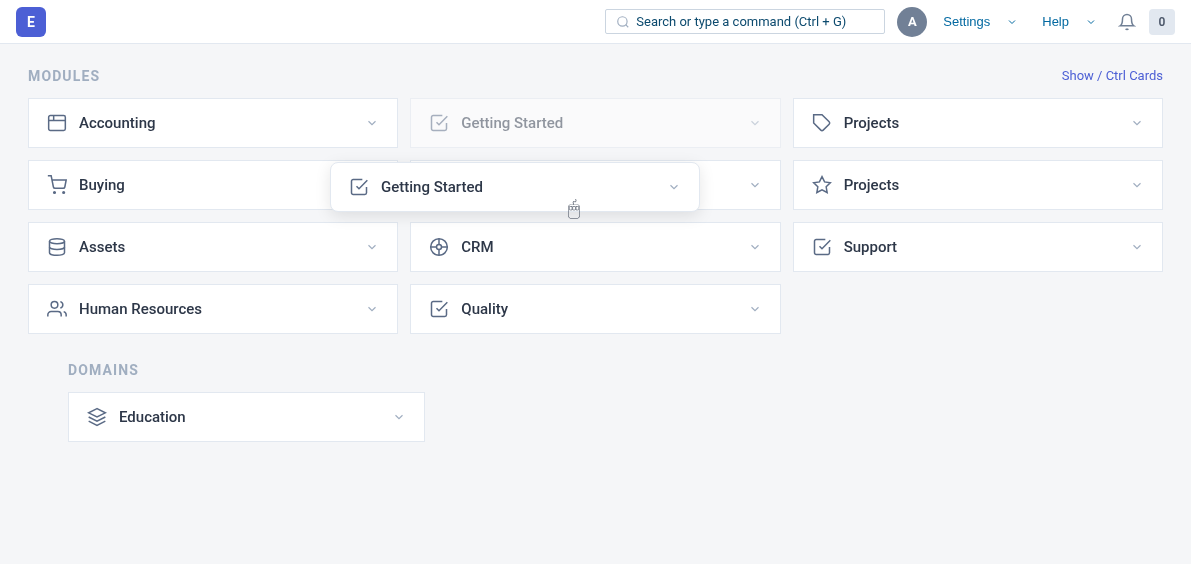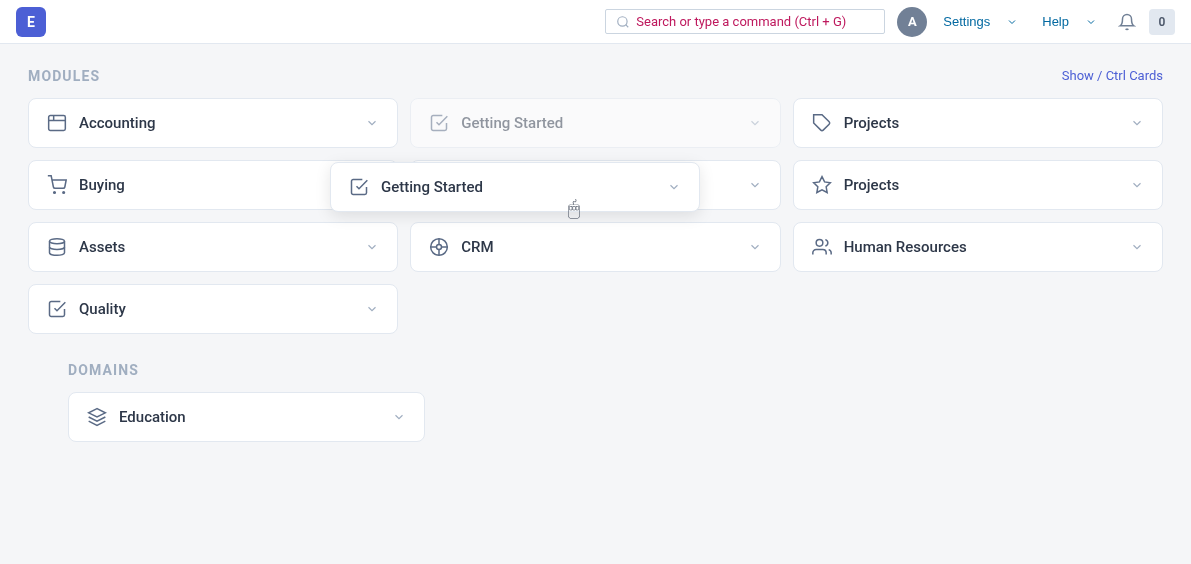--- a/index.html
+++ b/index.html
@@ -38,21 +38,21 @@
     .navbar-spacer { flex: 1; }
     .navbar-search {
       display: flex;
       align-items: center;
       border: 1px solid #cbd5e0;
       border-radius: 2px;
       padding: 4px 10px;
       gap: 6px;
       background: #fff;
       width: 280px;
-      color: #be185d;
+      color: #0c4a6e;
       font-size: 13px;
     }
     .navbar-search svg { color: #a0aec0; flex-shrink: 0; }
     .navbar-right {
       display: flex;
       align-items: center;
       gap: 8px;
     }
     .navbar-avatar {
       width: 30px;
@@ -129,21 +129,21 @@
     .modules-grid {
       display: grid;
       grid-template-columns: repeat(3, 1fr);
       gap: 12px;
       margin-bottom: 28px;
     }
 
     .module-card {
       background: #fff;
       border: 1px solid #e2e8f0;
-      border-radius: 8px;
+      border-radius: 0;
       padding: 14px 18px;
       display: flex;
       align-items: center;
       justify-content: space-between;
       cursor: pointer;
       position: relative;
     }
 
     .module-card-left {
       display: flex;
@@ -384,20 +384,36 @@
         </span>
         <span class="module-name">CRM</span>
       </div>
       <span class="module-chevron">
         <svg width="14" height="14" viewBox="0 0 24 24" fill="none" stroke="currentColor" stroke-width="2">
             <polyline points="6 9 12 15 18 9"></polyline>
           </svg>
       </span>
     </div>
 
+    <div class="module-card">
+      <div class="module-card-left">
+        <span class="module-icon">
+          <svg width="20" height="20" viewBox="0 0 24 24" fill="none" stroke="currentColor" stroke-width="1.8">
+              <polyline points="9 11 12 14 22 4"></polyline>
+              <path d="M21 12v7a2 2 0 0 1-2 2H5a2 2 0 0 1-2-2V5a2 2 0 0 1 2-2h11"></path>
+            </svg>
+        </span>
+        <span class="module-name">Support</span>
+      </div>
+      <span class="module-chevron">
+        <svg width="14" height="14" viewBox="0 0 24 24" fill="none" stroke="currentColor" stroke-width="2">
+            <polyline points="6 9 12 15 18 9"></polyline>
+          </svg>
+      </span>
+    </div>
 
     <div class="module-card">
       <div class="module-card-left">
         <span class="module-icon">
           <svg width="20" height="20" viewBox="0 0 24 24" fill="none" stroke="currentColor" stroke-width="1.8">
               <path d="M17 21v-2a4 4 0 0 0-4-4H5a4 4 0 0 0-4 4v2"></path>
               <circle cx="9" cy="7" r="4"></circle>
               <path d="M23 21v-2a4 4 0 0 0-3-3.87"></path>
               <path d="M16 3.13a4 4 0 0 1 0 7.75"></path>
             </svg>

